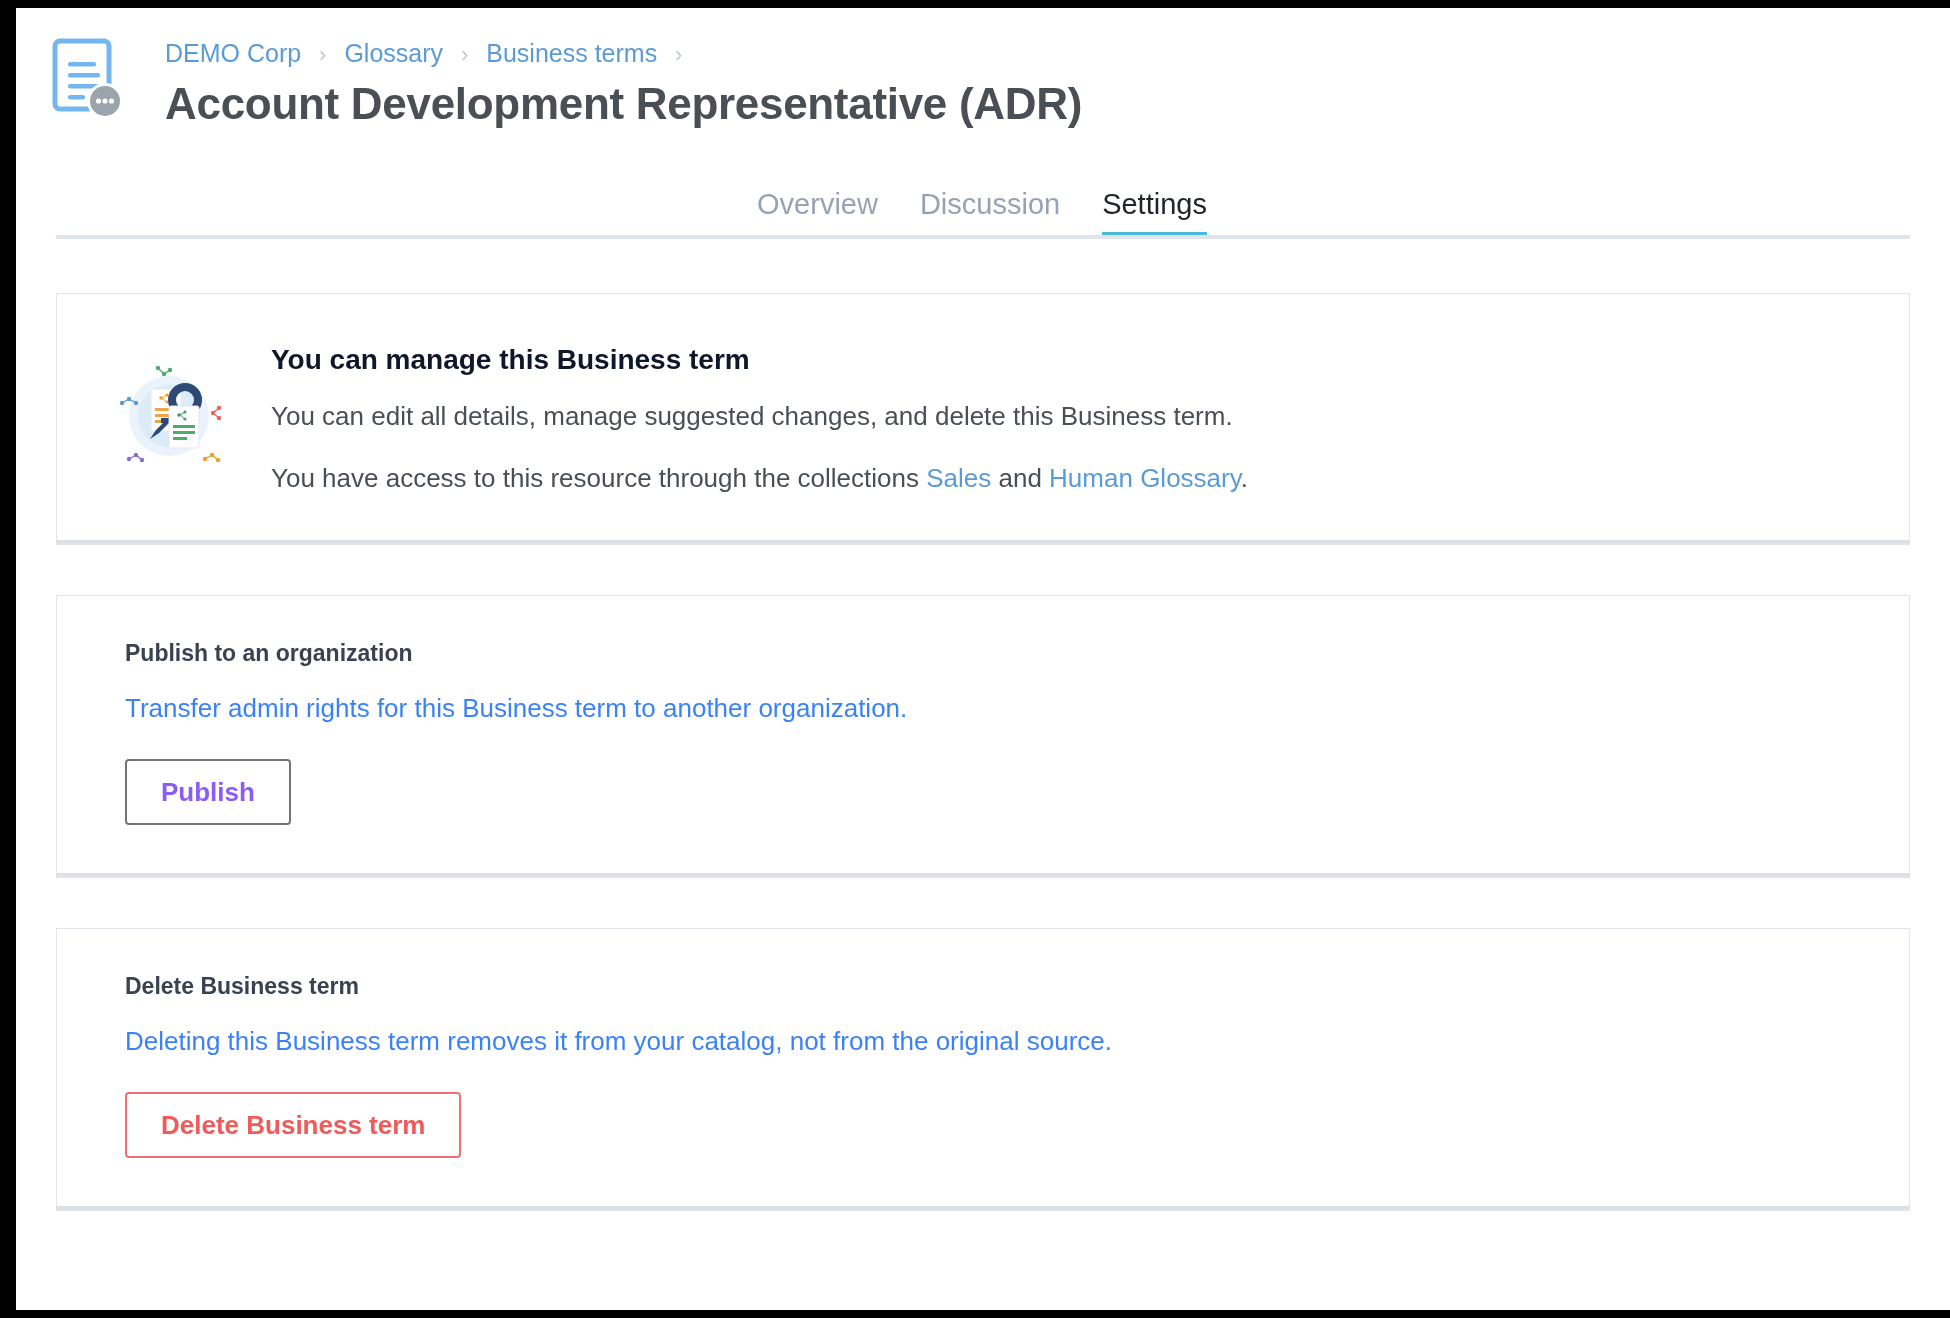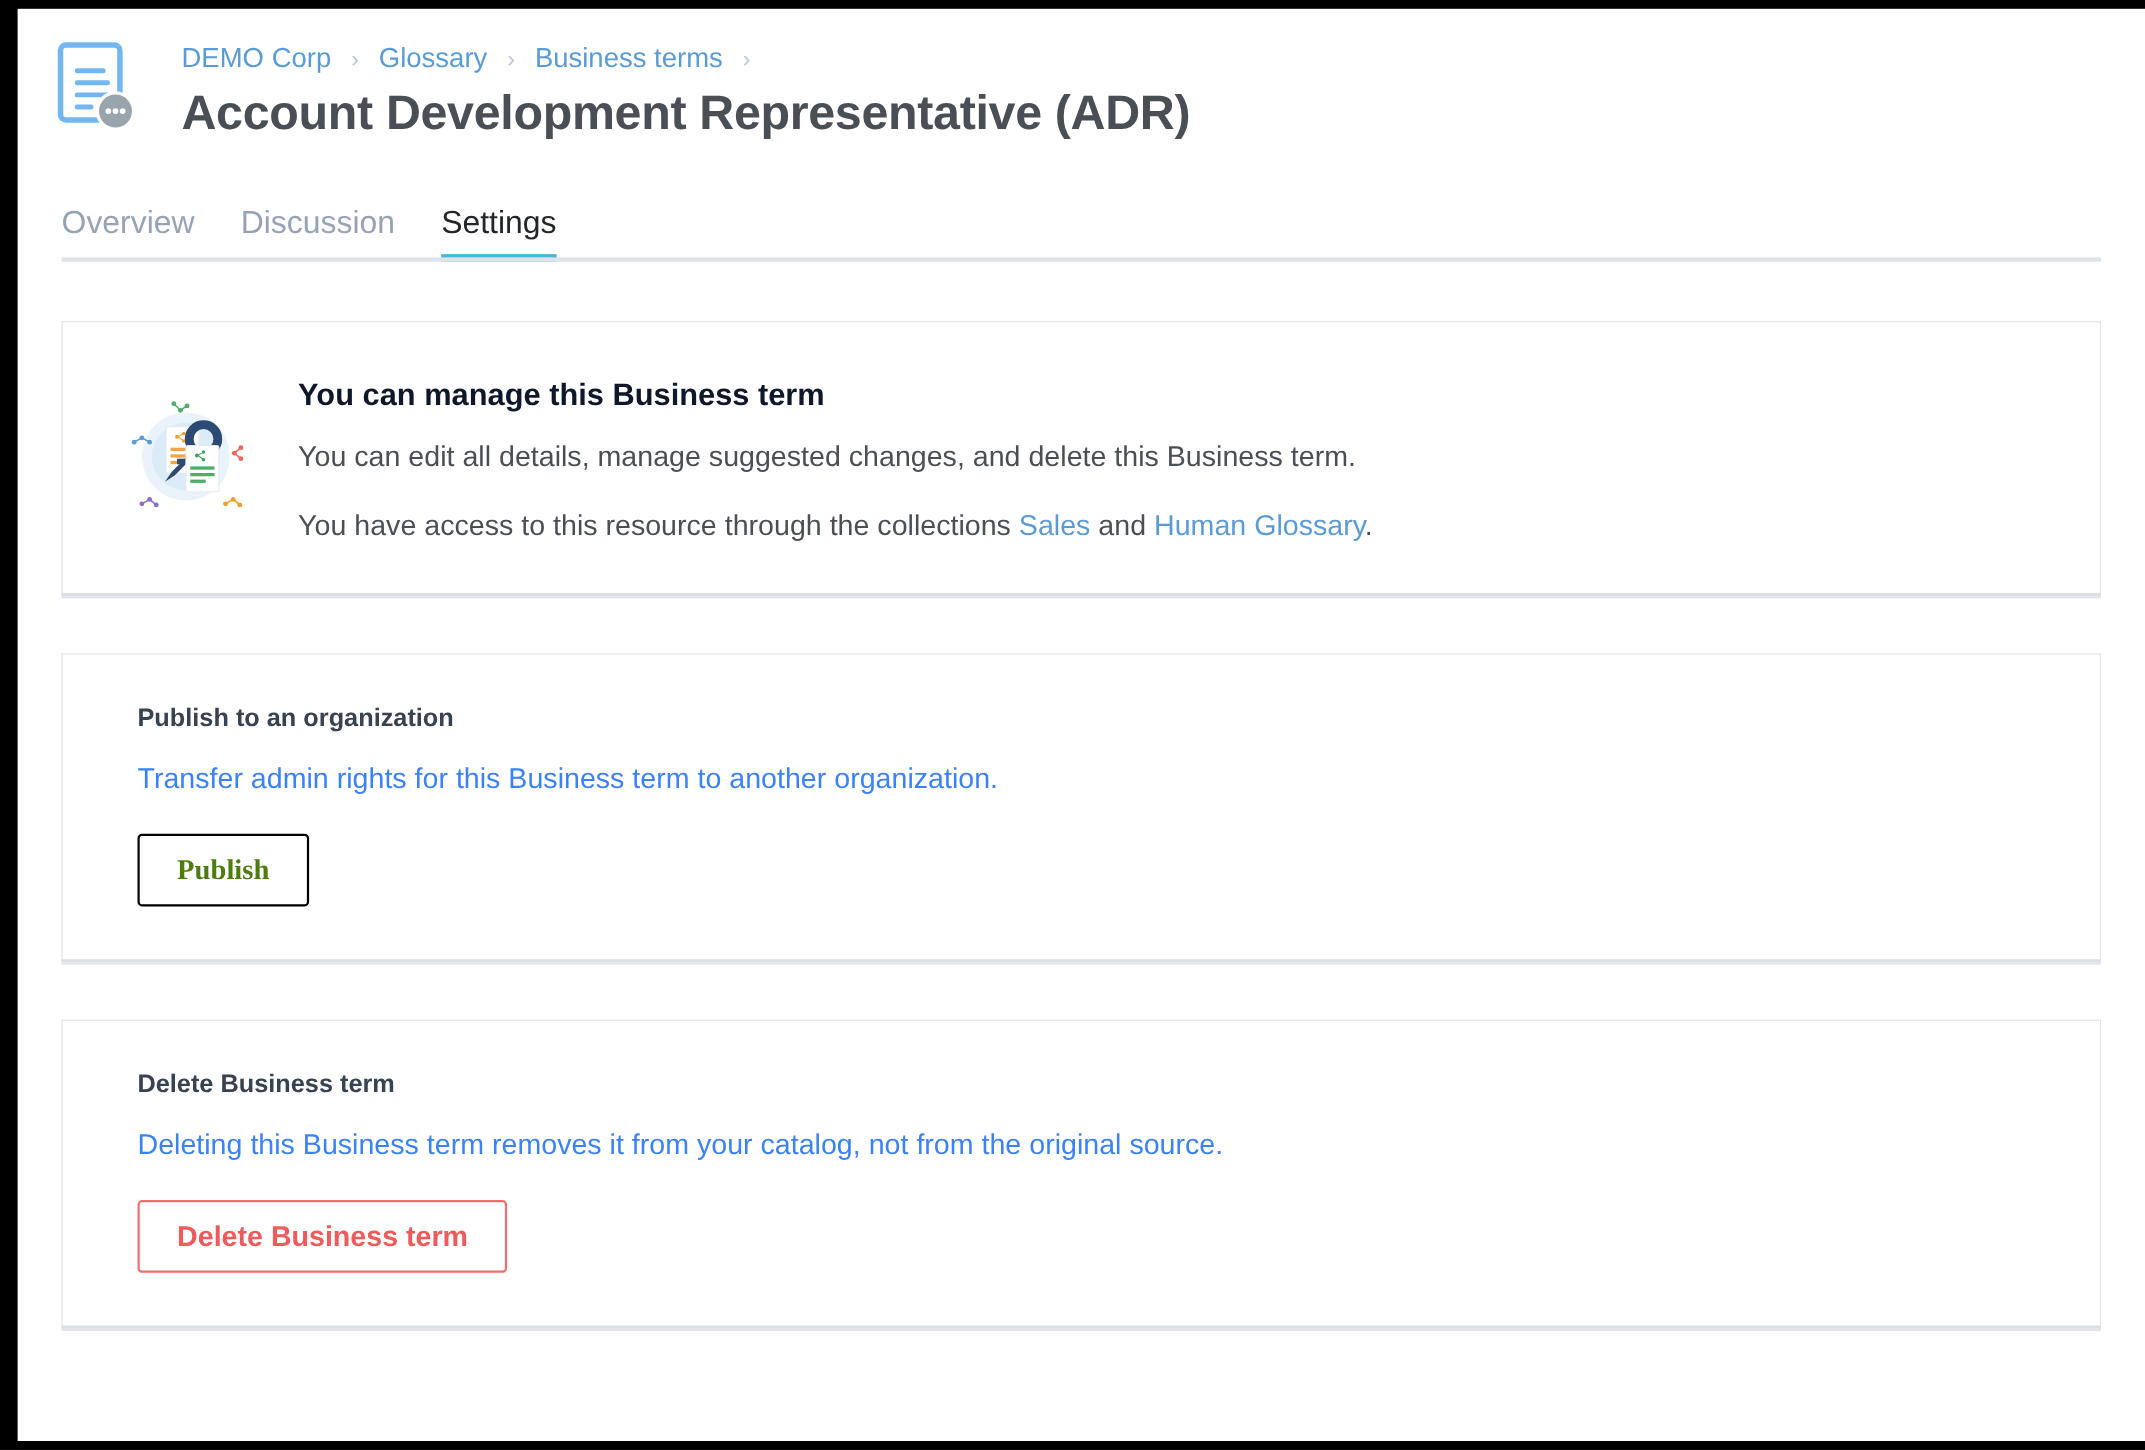--- a/index.html
+++ b/index.html
@@ -69,20 +69,21 @@
     margin-top: 44px;
     position: relative;
     height: 68px;
   }
   .tabs {
     display: flex;
     align-items: flex-end;
     padding-left: 40px;
     height: 62px;
     box-sizing: border-box;
+    justify-content: center;
   }
   .tab {
     font-size: 29px;
     color: #97a3b4;
     padding: 0 0 14px 0;
     margin-right: 42px;
     cursor: pointer;
     position: relative;
     white-space: nowrap;
   }
@@ -174,23 +175,22 @@
     font-size: 26px;
     font-weight: bold;
     background: #ffffff;
     padding: 18px 34px;
     border-radius: 4px;
     cursor: pointer;
     margin-left: 24px;
     line-height: 1;
   }
   .btn-publish {
-    border: 2px solid #000000;
-    color: #4d7c0f;
-    font-family: Liberation Serif, serif;
+    border: 2px solid #737373;
+    color: #8b5cf6;
   }
   .btn-delete {
     border: 2px solid #ef6f6f;
     color: #ef5a5a;
   }
 </style>
 </head>
 <body>
 
 <div id="frame">

